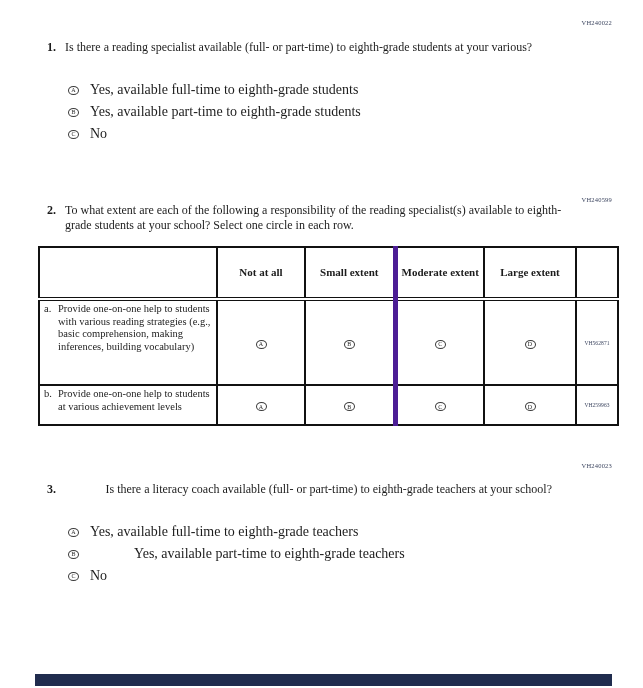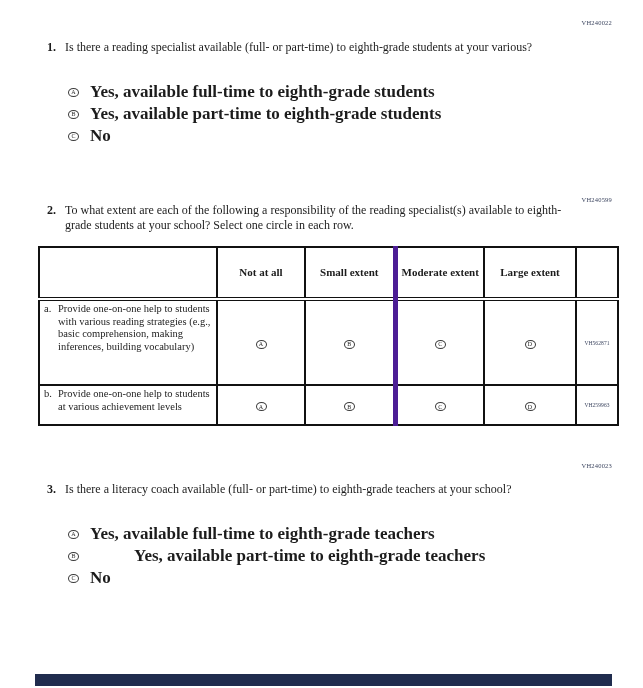--- a/index.html
+++ b/index.html
@@ -13,21 +13,21 @@
   }
   .qrow{position:absolute;display:flex;}
   .qnum{font-weight:bold;font-size:12px;width:18px;flex:0 0 18px;line-height:15px;}
   .qtext{font-size:12px;line-height:15px;}
   .opt{position:absolute;display:flex;align-items:center;}
   .bubble{
     display:inline-flex;align-items:center;justify-content:center;
     width:11px;height:9px;border:1px solid #3a3a3a;border-radius:50%;
     font-size:6px;line-height:1;color:#2a2a2a;flex:0 0 11px;box-sizing:border-box;
   }
-  .opt .lbl{margin-left:11px;font-size:17px;font-weight:bold;}
+  .opt .lbl{margin-left:11px;font-size:14px;}
   
   table.matrix{
     position:absolute;left:38px;top:246px;border-collapse:collapse;table-layout:fixed;
     font-size:11px;color:#1c1c1c;
   }
   table.matrix th,table.matrix td{border:2px solid #111;padding:0;box-sizing:border-box;}
   table.matrix thead th{
     font-weight:bold;font-size:11px;line-height:13px;height:32px;
     text-align:center;vertical-align:middle;border-bottom:4px double #111;padding:18px 3px;
   }
@@ -127,21 +127,21 @@
         <td class="choice thick-left"><span class="bubble">C</span></td>
         <td class="choice"><span class="bubble">D</span></td>
         <td class="codecell">VH259963</td>
       </tr>
     </tbody>
   </table>
 
   <div class="vhcode" style="top:462px;">VH240023</div>
   <div class="qrow" style="left:47px;top:482px;width:505px;">
     <span class="qnum">3.</span>
-    <div class="qtext" style="width:487px;">Is there a literacy coach available (full- or part-time) to eighth-grade teachers at your school?</div>
+    <div class="qtext" style="width:487px;text-align:right;">Is there a literacy coach available (full- or part-time) to eighth-grade teachers at your school?</div>
   </div>
   <div class="opt" style="left:68px;top:524px;">
     <span class="bubble">A</span>
     <span class="lbl">Yes, available full-time to eighth-grade teachers</span>
   </div>
   <div class="opt" style="left:68px;top:546px;gap:44px;">
     <span class="bubble">B</span>
     <span class="lbl">Yes, available part-time to eighth-grade teachers</span>
   </div>
   <div class="opt" style="left:68px;top:568px;">

